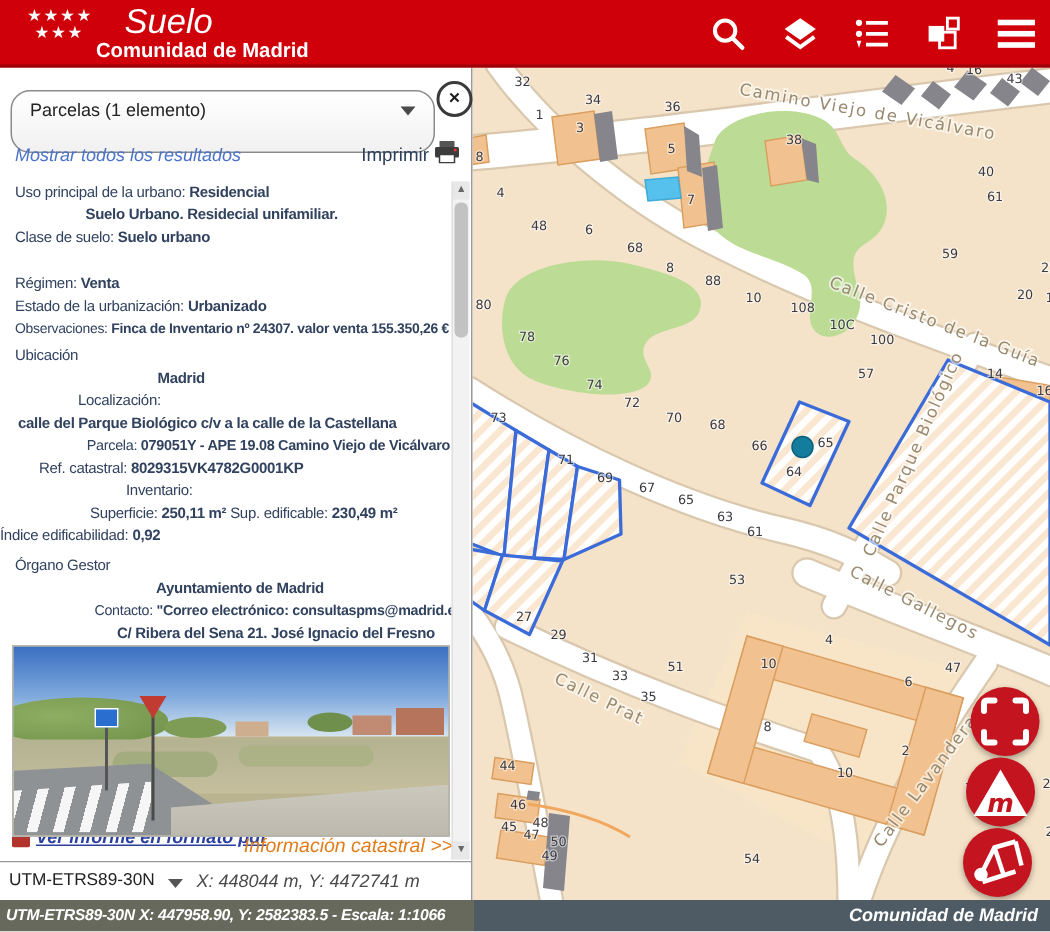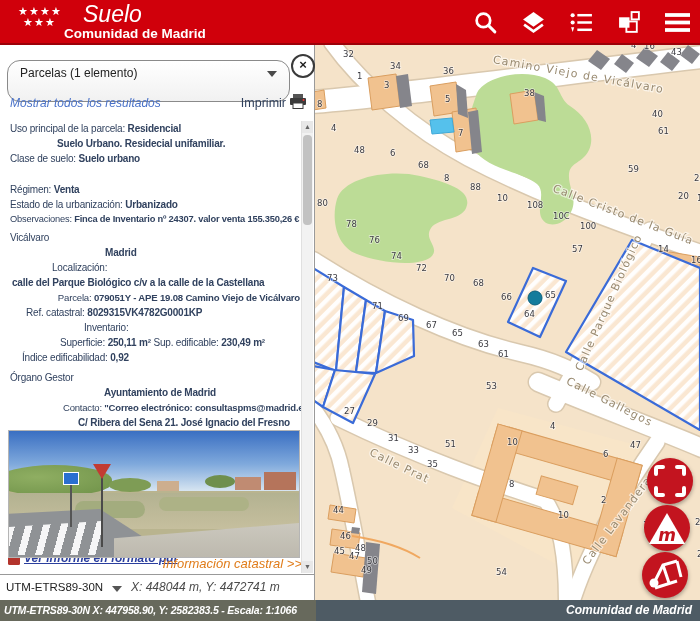--- a/index.html
+++ b/index.html
@@ -348,35 +348,35 @@
     <span class="printer-ic">
       <svg width="16" height="15" viewBox="0 0 16 15">
           <rect x="3" y="0" width="10" height="4" fill="#555"></rect>
           <rect x="0" y="4" width="16" height="7" rx="1" fill="#3c3c3c"></rect>
           <rect x="3" y="9" width="10" height="5.5" fill="#fff" stroke="#3c3c3c"></rect>
           <circle cx="13.5" cy="6" r="1" fill="#E33"></circle>
         </svg>
     </span>
 
     <div id="detail-lines">
-        <div class="dline" style="padding-left: 10px;"><span>Uso principal de la parcela: </span><b>Residencial</b></div>
+        <div class="dline" style="padding-left: 10px;"><span>Uso principal de la urbano: </span><b>Residencial</b></div>
         <div class="dline" style="padding-left: 57px;"><b>Suelo Urbano. Residecial unifamiliar.</b></div>
         <div class="dline" style="padding-left: 10px;"><span>Clase de suelo: </span><b>Suelo urbano</b></div>
         <div class="dline" style="padding-left: 10px; margin-top: 16px;"><span>Régimen: </span><b>Venta</b></div>
         <div class="dline" style="padding-left: 10px;"><span>Estado de la urbanización: </span><b>Urbanizado</b></div>
         <div class="dline" style="padding-left: 10px;"><span>Observaciones: </span><b>Finca de Inventario nº 24307. valor venta 155.350,26 €</b></div>
-        <div class="dline" style="padding-left: 10px; margin-top: 3px;"><span>Vicálvaro</span></div>
+        <div class="dline" style="padding-left: 10px; margin-top: 3px;"><span>Ubicación</span></div>
         <div class="dline" style="padding-left: 105px;"><b>Madrid</b></div>
         <div class="dline" style="padding-left: 52px;"><span>Localización:</span></div>
         <div class="dline" style="padding-left: 12px;"><b>calle del Parque Biológico c/v a la calle de la Castellana</b></div>
         <div class="dline" style="padding-left: 46px;"><span>Parcela: </span><b>079051Y - APE 19.08 Camino Viejo de Vicálvaro</b></div>
         <div class="dline" style="padding-left: 26px;"><span>Ref. catastral: </span><b>8029315VK4782G0001KP</b></div>
         <div class="dline" style="padding-left: 84px;"><span>Inventario:</span></div>
         <div class="dline" style="padding-left: 60px;"><span>Superficie: </span><b>250,11 m²</b><span>   Sup. edificable: </span><b>230,49 m²</b></div>
-        <div class="dline" style="padding-left: 22px;"><span>Índice edificabilidad: </span><b>0,92</b></div>
+        <div class="dline" style=""><span>Índice edificabilidad: </span><b>0,92</b></div>
         <div class="dline" style="padding-left: 10px; margin-top: 5px;"><span>Órgano Gestor</span></div>
         <div class="dline" style="padding-left: 104px;"><b>Ayuntamiento de Madrid</b></div>
         <div class="dline" style="padding-left: 63px;"><span>Contacto: </span><b>"Correo electrónico: consultaspms@madrid.es</b></div>
         <div class="dline" style="padding-left: 78px;"><b>C/ Ribera del Sena 21. José Ignacio del Fresno</b></div>
         <div class="dline" style="padding-left: 95px;"><b>telf. (629047671) / Cristina Torres"</b></div>
       </div>
 
     <div class="scrollbar">
       <div class="sb-up">▲</div>
       <div class="sb-thumb"></div>

